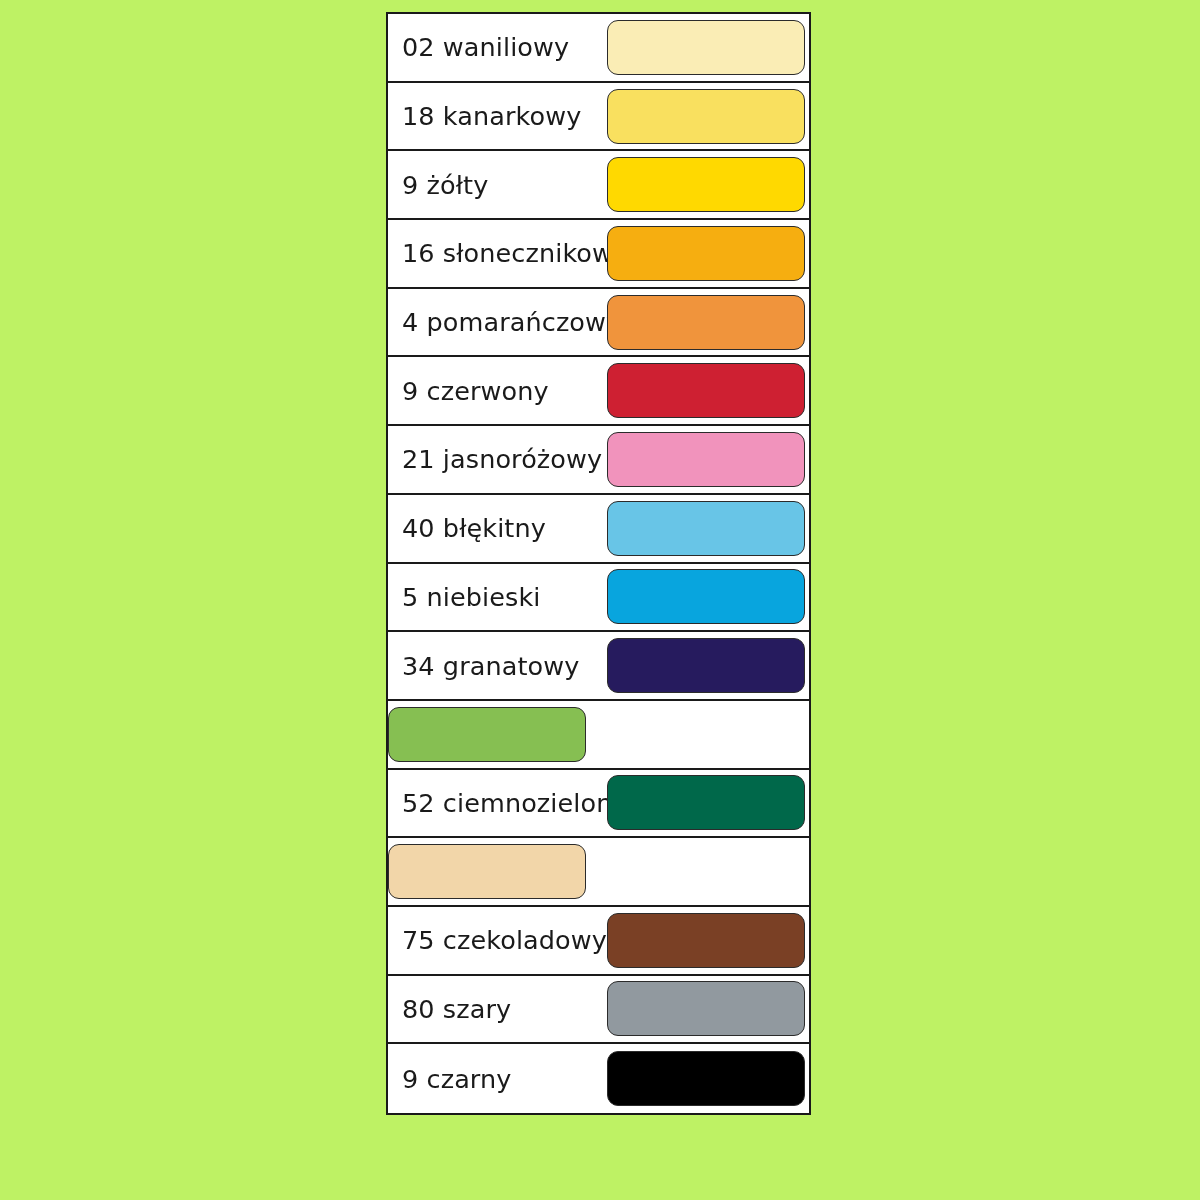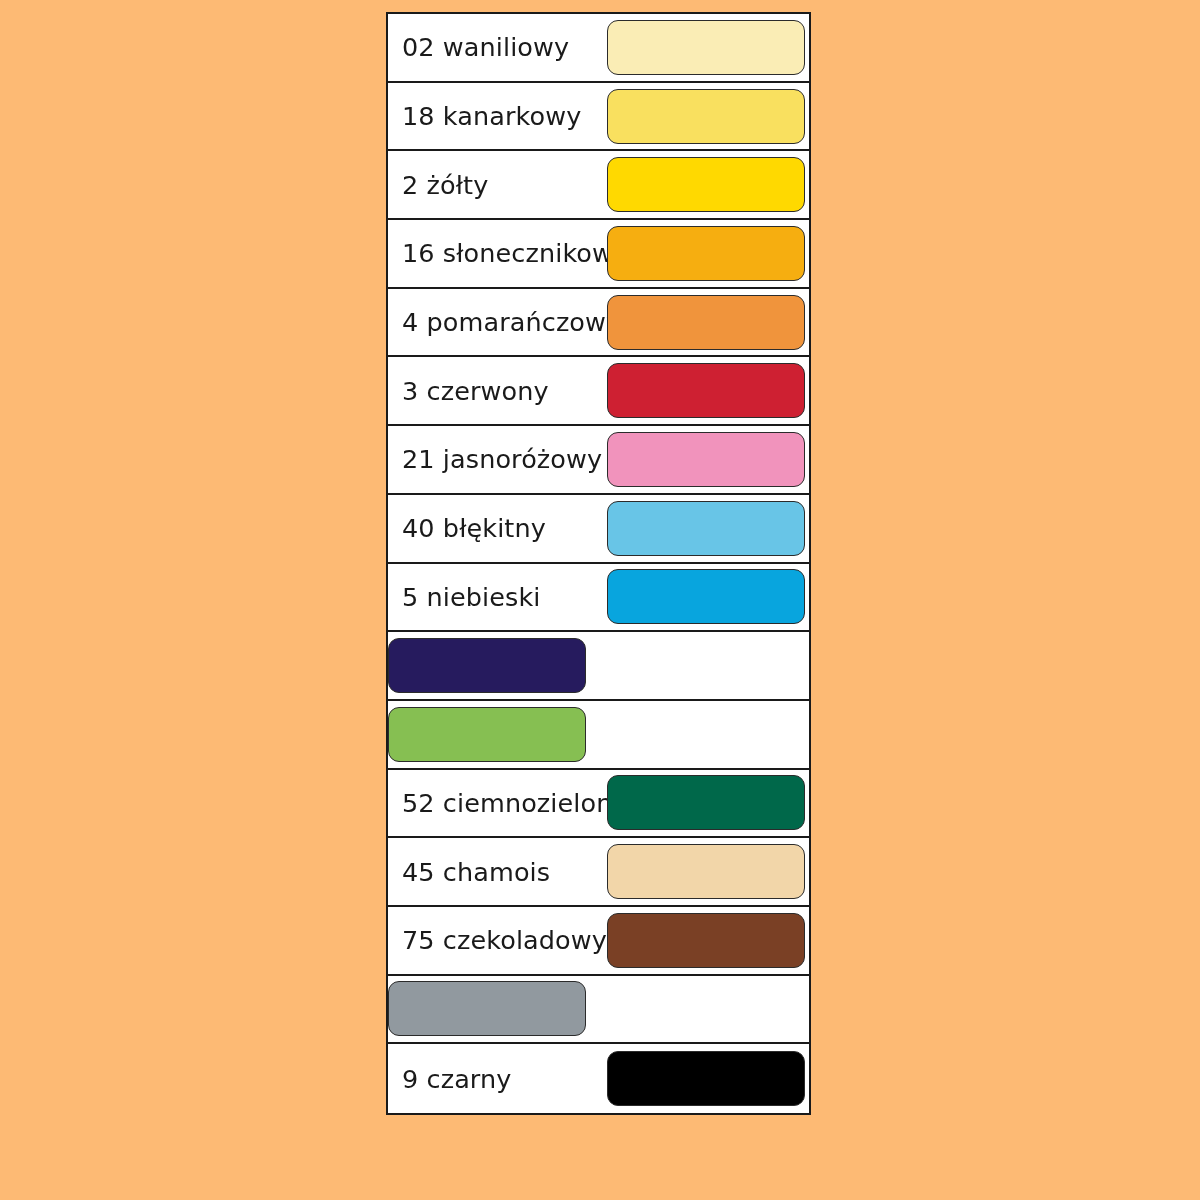--- a/index.html
+++ b/index.html
@@ -11,21 +11,21 @@
     width: 1200px;
     height: 1200px;
     font-family: "DejaVu Sans", "Liberation Sans", sans-serif;
     overflow: hidden;
   }
 
   #page {
     position: relative;
     width: 1200px;
     height: 1200px;
-    background: #fdba74;
+    background: #bef264;
   }
 
   
   .color-table {
     position: absolute;
     left: 386px;
     top: 12px;
     width: 425px;              
     box-sizing: border-box;
     border: 2px solid #1a1a1a;
@@ -90,39 +90,39 @@
           <div class="swatch" style="background-color: rgb(250, 237, 181);"></div>
         </div>
       </div>
       <div class="color-row">
         <div class="color-name">18 kanarkowy</div>
         <div class="swatch-cell">
           <div class="swatch" style="background-color: rgb(249, 224, 95);"></div>
         </div>
       </div>
       <div class="color-row">
-        <div class="color-name">2 żółty</div>
+        <div class="color-name">9 żółty</div>
         <div class="swatch-cell">
           <div class="swatch" style="background-color: rgb(255, 217, 0);"></div>
         </div>
       </div>
       <div class="color-row">
         <div class="color-name">16 słonecznikowy</div>
         <div class="swatch-cell">
           <div class="swatch" style="background-color: rgb(246, 174, 16);"></div>
         </div>
       </div>
       <div class="color-row">
         <div class="color-name">4 pomarańczowy</div>
         <div class="swatch-cell">
           <div class="swatch" style="background-color: rgb(240, 148, 60);"></div>
         </div>
       </div>
       <div class="color-row">
-        <div class="color-name">3 czerwony</div>
+        <div class="color-name">9 czerwony</div>
         <div class="swatch-cell">
           <div class="swatch" style="background-color: rgb(206, 32, 50);"></div>
         </div>
       </div>
       <div class="color-row">
         <div class="color-name">21 jasnoróżowy</div>
         <div class="swatch-cell">
           <div class="swatch" style="background-color: rgb(241, 147, 188);"></div>
         </div>
       </div>
@@ -132,48 +132,49 @@
           <div class="swatch" style="background-color: rgb(104, 197, 231);"></div>
         </div>
       </div>
       <div class="color-row">
         <div class="color-name">5 niebieski</div>
         <div class="swatch-cell">
           <div class="swatch" style="background-color: rgb(8, 165, 222);"></div>
         </div>
       </div>
       <div class="color-row">
+        <div class="color-name">34 granatowy</div>
         <div class="swatch-cell">
           <div class="swatch" style="background-color: rgb(38, 27, 94);"></div>
         </div>
       </div>
       <div class="color-row">
         <div class="swatch-cell">
           <div class="swatch" style="background-color: rgb(134, 191, 82);"></div>
         </div>
       </div>
       <div class="color-row">
         <div class="color-name">52 ciemnozielony</div>
         <div class="swatch-cell">
           <div class="swatch" style="background-color: rgb(0, 104, 74);"></div>
         </div>
       </div>
       <div class="color-row">
-        <div class="color-name">45 chamois</div>
         <div class="swatch-cell">
           <div class="swatch" style="background-color: rgb(242, 214, 169);"></div>
         </div>
       </div>
       <div class="color-row">
         <div class="color-name">75 czekoladowy</div>
         <div class="swatch-cell">
           <div class="swatch" style="background-color: rgb(122, 64, 37);"></div>
         </div>
       </div>
       <div class="color-row">
+        <div class="color-name">80 szary</div>
         <div class="swatch-cell">
           <div class="swatch" style="background-color: rgb(145, 153, 159);"></div>
         </div>
       </div>
       <div class="color-row">
         <div class="color-name">9 czarny</div>
         <div class="swatch-cell">
           <div class="swatch" style="background-color: rgb(0, 0, 0);"></div>
         </div>
       </div>

